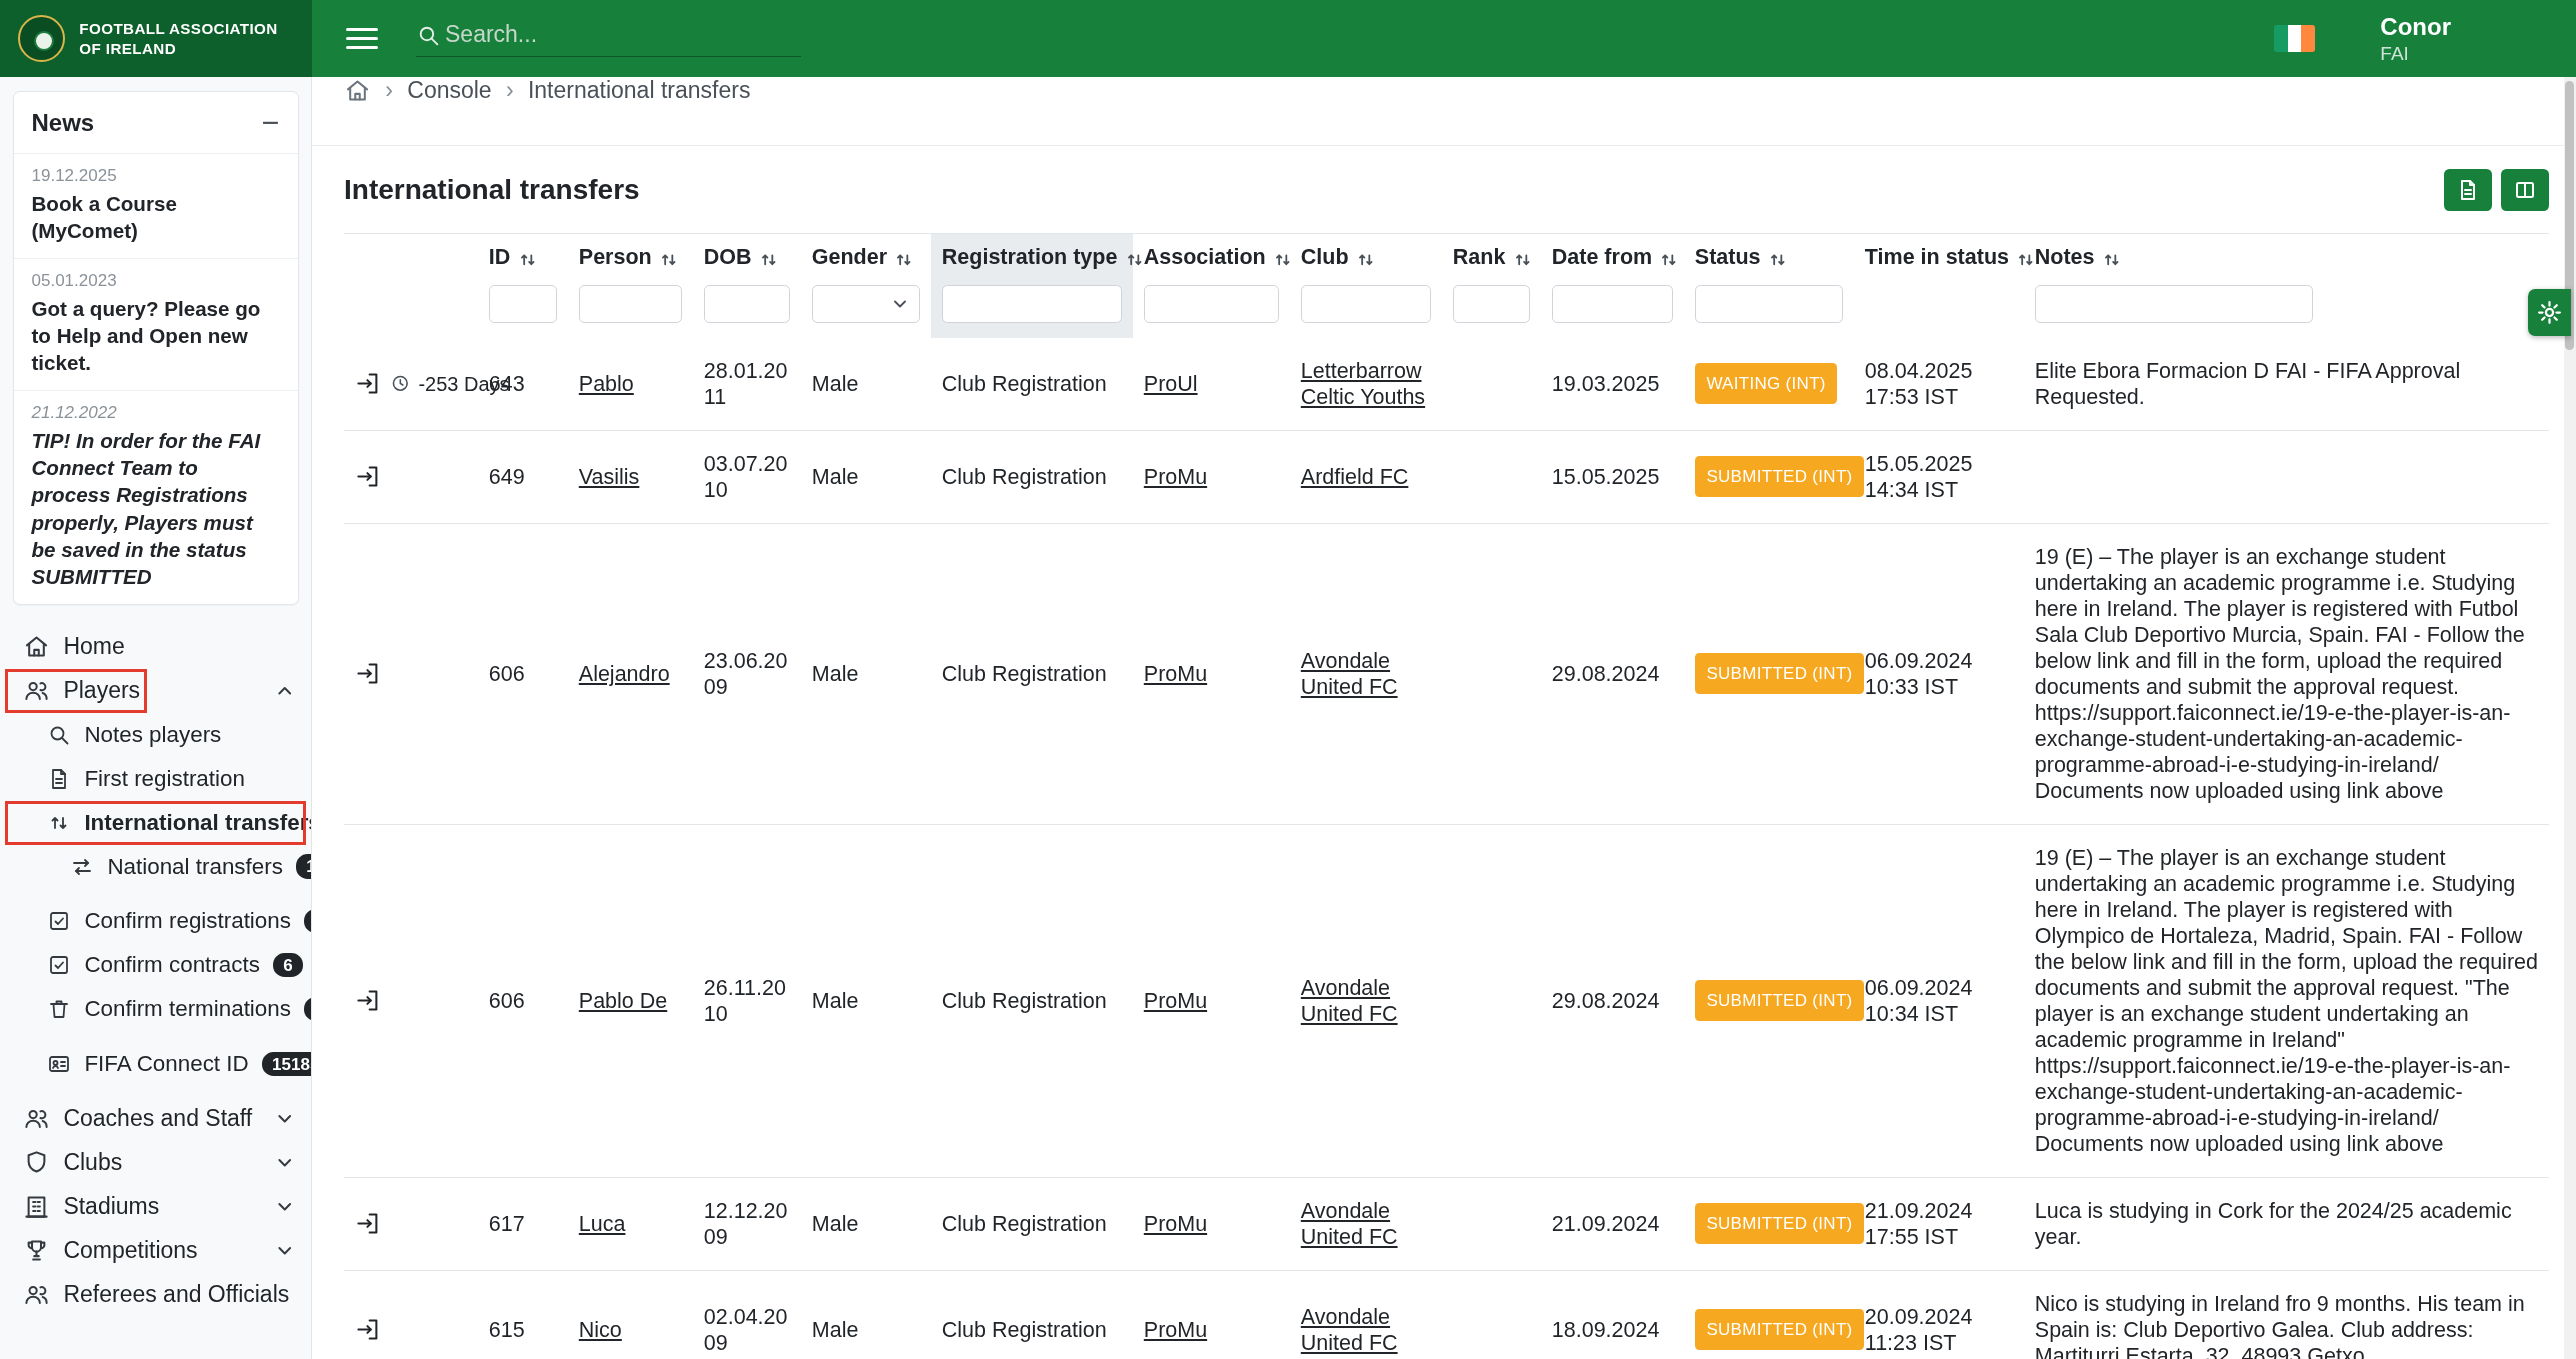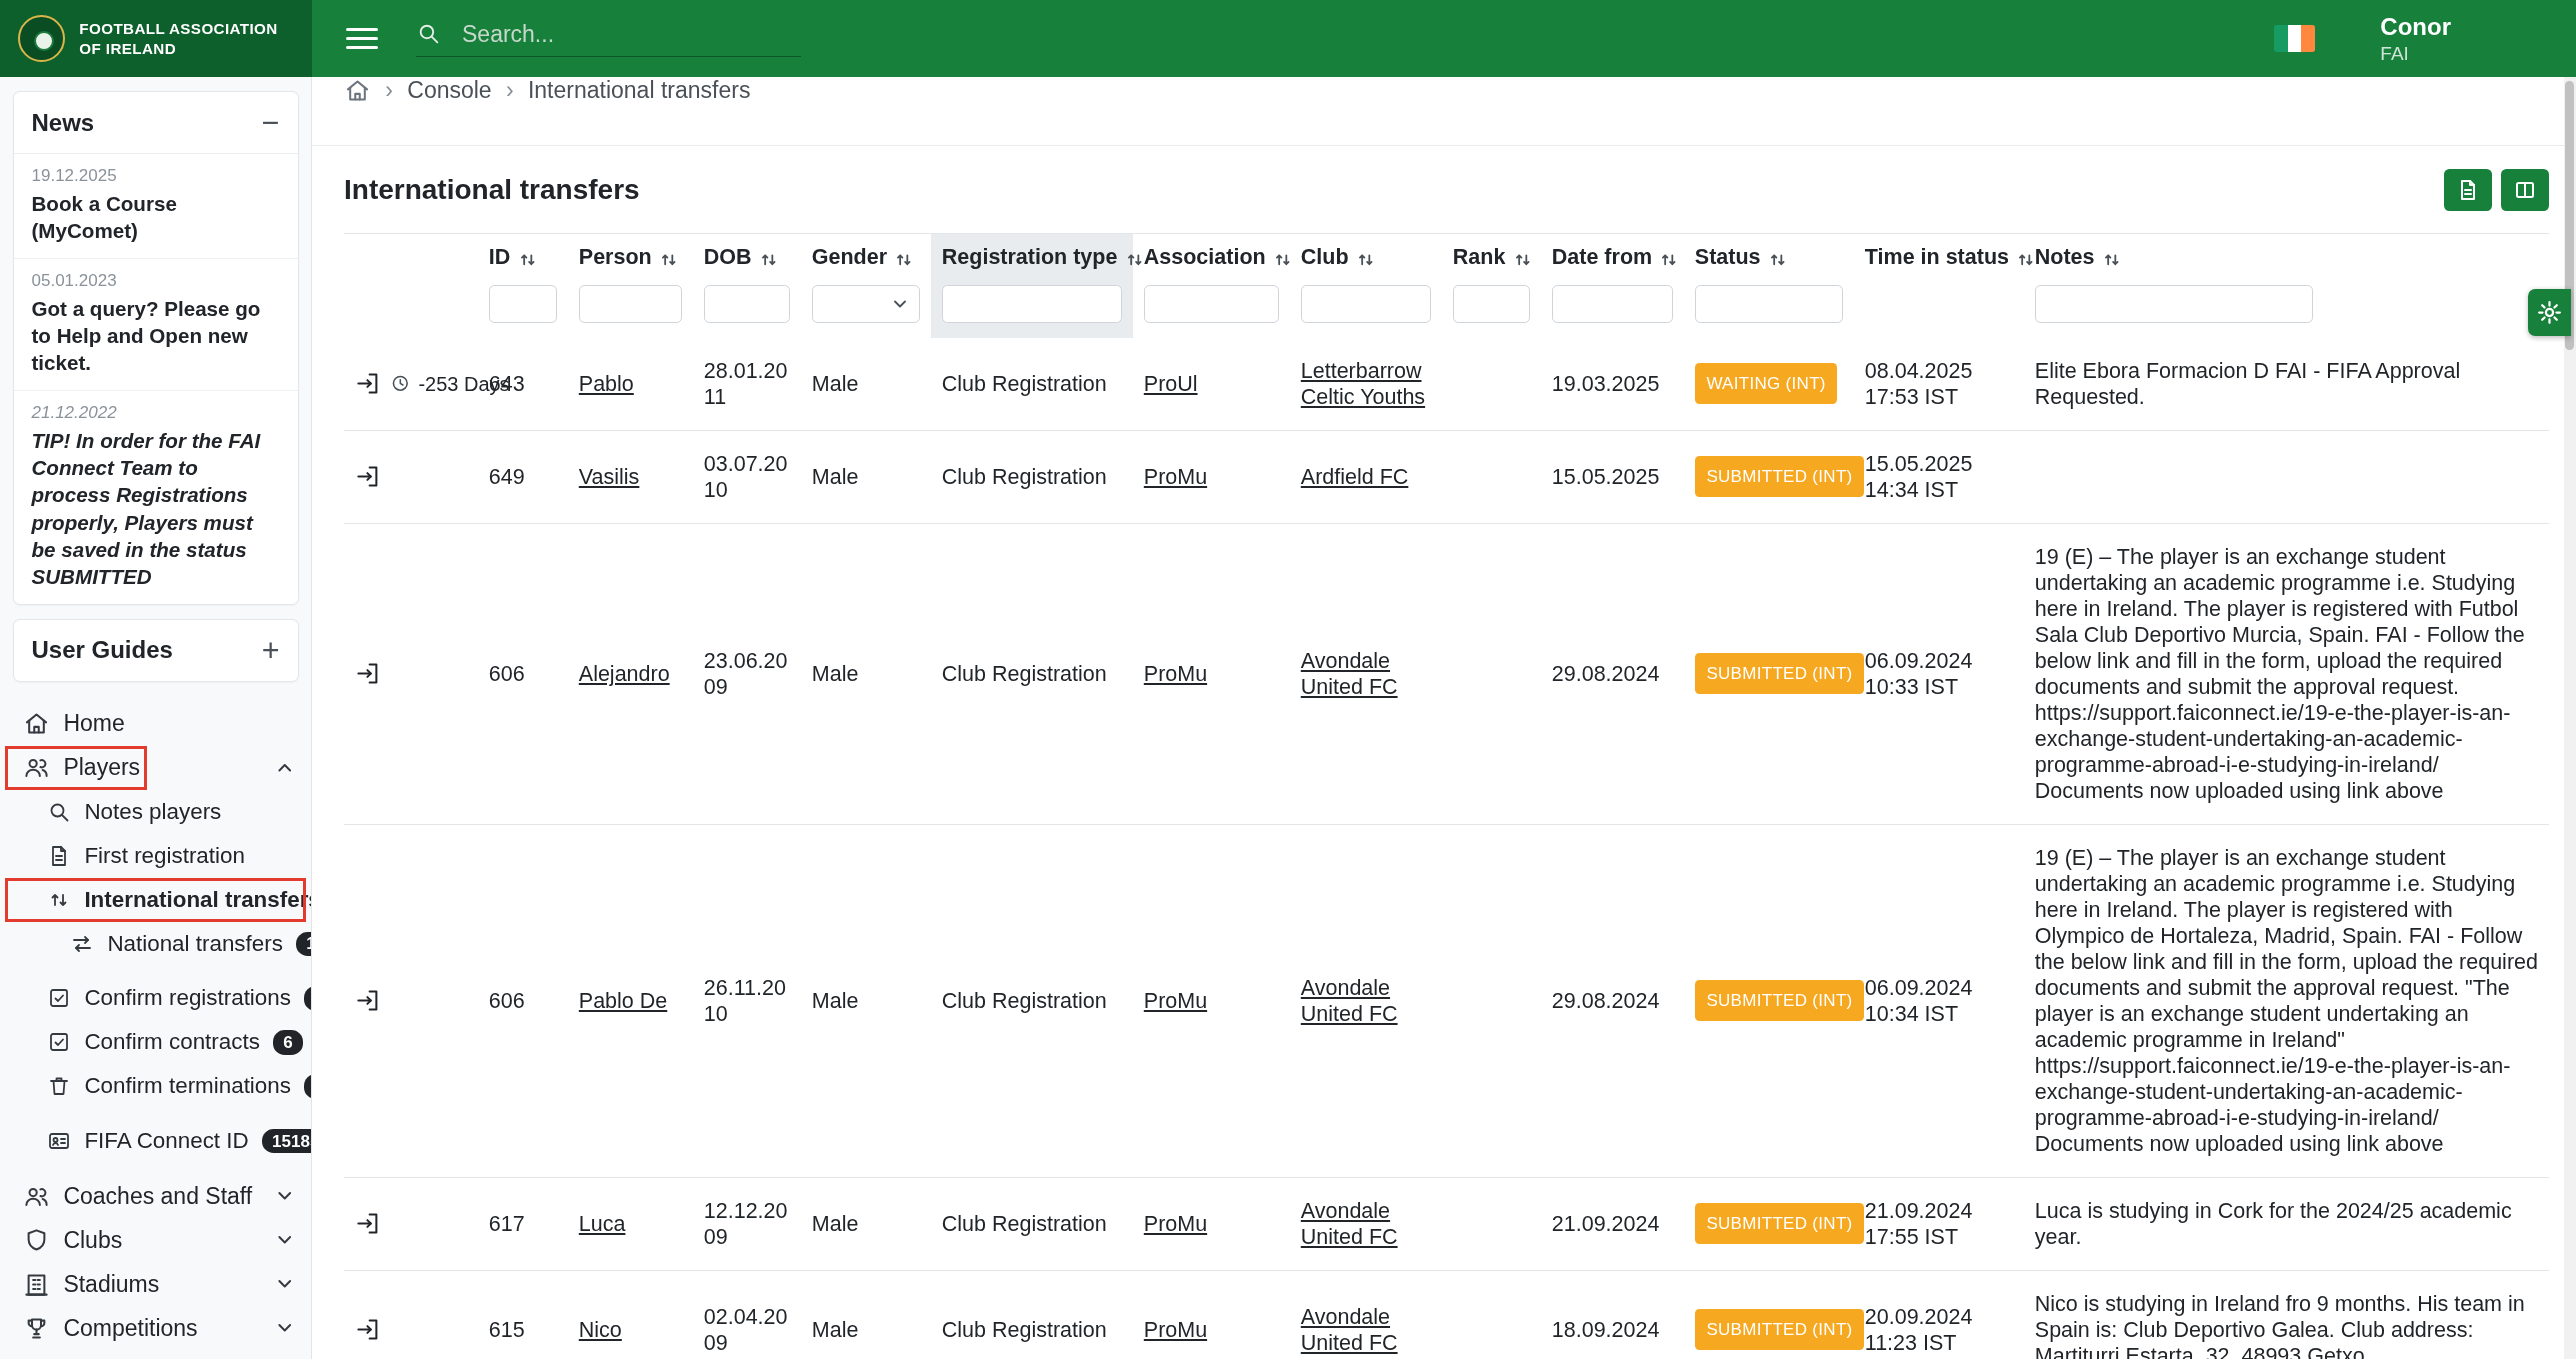--- a/index.html
+++ b/index.html
@@ -19,21 +19,21 @@
   .topbar { grid-row:1; grid-column:1 / 3; background:#17813c; display:flex; align-items:stretch; z-index:30; }
   .logo-block { width:312px; background:#0d5f2c; display:flex; align-items:center; gap:14.3px; padding:0 18px; flex:none; }
   .crest { width:47px; height:47px; border-radius:50%; background:#0b4d23; border:2.7px solid #d9b64a; position:relative; flex:none; }
   .crest::after { content:''; position:absolute; left:50%; top:50%; width:16px; height:16px; margin:-8px 0 0 -8px;
                   border-radius:50%; background:#e9f3ea; border:2.7px solid #1d7a3e; }
   .org { color:#fff; font-size:15.2px; font-weight:700; letter-spacing:0.4px; line-height:1.3; width:206px; text-transform:uppercase; }
   .topbar-main { flex:1; display:flex; align-items:center; }
   .hamburger { margin-left:34px; width:32px; height:27px; background:none; border:none; cursor:pointer;
                display:flex; flex-direction:column; justify-content:space-between; padding:2.7px 0; }
   .hamburger span { display:block; height:3.6px; border-radius:1.8px; background:#fff; }
-  .searchbox { display:flex; align-items:flex-start; gap:21px; width:385px; margin-left:38px;
+  .searchbox { display:flex; align-items:flex-end; gap:4px; width:385px; margin-left:38px;
                border-bottom:1.8px solid rgba(8,46,24,.5); padding-bottom:8px; }
   .s-ic { width:25px; height:25px; color:#e3eee6; }
   .search-input { flex:1; background:transparent; border:none; outline:none; color:#f2f7f3; font-size:23px;
                   font-family:inherit; }
   .search-input::placeholder { color:#c6d8cb; }
   .top-right { margin-left:auto; display:flex; align-items:center; gap:65px; padding-right:125px; }
   .flag { width:41px; height:27px; border-radius:2.7px;
           background:linear-gradient(90deg,#169b62 0 33.3%,#ffffff 33.3% 66.6%,#ff883e 66.6% 100%); }
   .userbox { color:#fff; line-height:1.25; cursor:pointer; }
   .uname { font-size:24px; font-weight:700; }
@@ -257,24 +257,20 @@
     <div class="news-item">
       <div class="news-date">05.01.2023</div>
       <div class="news-text">Got a query? Please go to Help and Open new ticket.</div>
     </div>
     <div class="news-item">
       <div class="news-date">21.12.2022</div>
       <div class="news-text">TIP! In order for the FAI Connect Team to process Registrations properly, Players must be saved in the status SUBMITTED</div>
     </div>
   </div>
 
-  <div class="card ug-card">
-    <span class="card-title">User Guides</span>
-    <button class="collapse-btn">+</button>
-  </div>
 
   <nav class="nav">
     <div class="nav-item">
       <svg class="ic nav-ic" viewBox="0 0 30 30" width="27" height="27">
           <use href="#i-home"></use>
         </svg>
       <span class="nav-lbl">Home</span>
     </div>
     <div class="nav-item annot annot-narrow">
       <svg class="ic nav-ic" viewBox="0 0 30 30" width="27" height="27">

